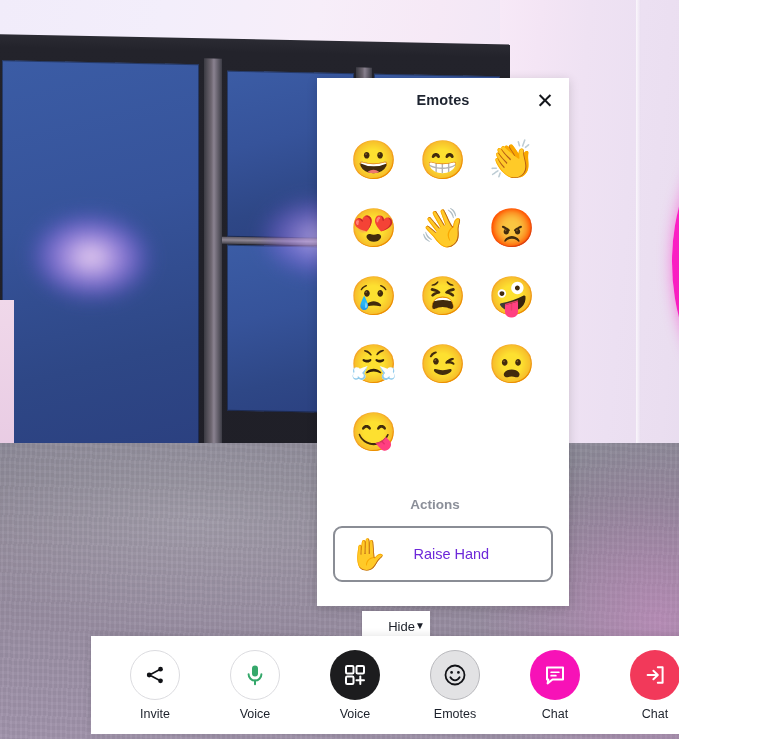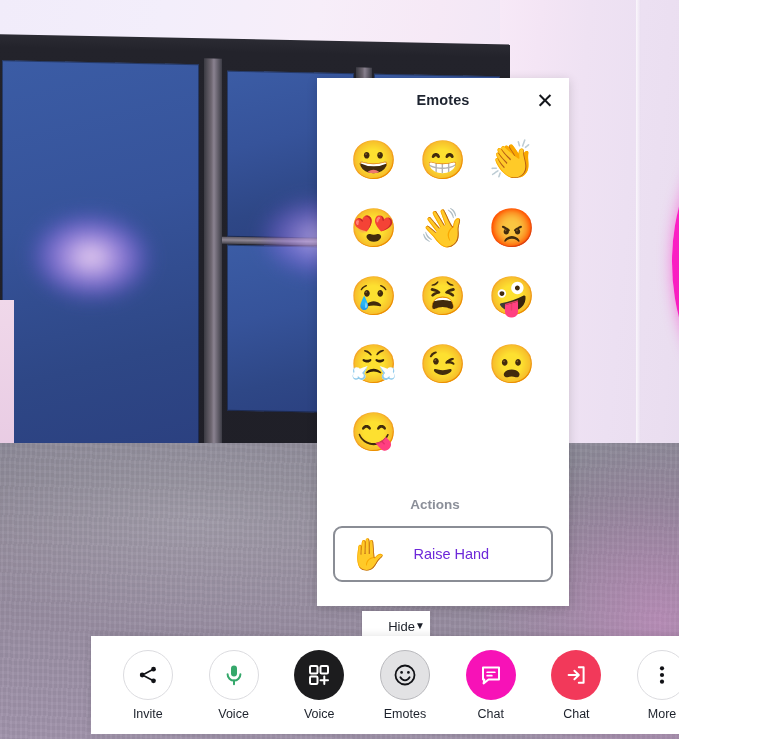--- a/index.html
+++ b/index.html
@@ -463,25 +463,15 @@
       <div class="tool-circle red">
         <svg width="24" height="24" viewBox="0 0 24 24" fill="none" stroke="#ffffff" stroke-width="2" stroke-linecap="round" stroke-linejoin="round">
           <path d="M14.8 4.2H19.6V19.8H14.8"></path>
           <line x1="4.6" y1="12" x2="14.2" y2="12"></line>
           <polyline points="10.4,7.8 14.8,12 10.4,16.2"></polyline>
         </svg>
       </div>
       <span class="tool-label">Chat</span>
     </div>
 
-    <div class="tool">
-      <div class="tool-circle outline">
-        <svg width="22" height="22" viewBox="0 0 22 22">
-          <circle cx="11" cy="4.3" r="2.1" fill="#111216"></circle>
-          <circle cx="11" cy="11" r="2.1" fill="#111216"></circle>
-          <circle cx="11" cy="17.7" r="2.1" fill="#111216"></circle>
-        </svg>
-      </div>
-      <span class="tool-label">More</span>
-    </div>
 
   </div>
 </div>
 
 </body></html>

